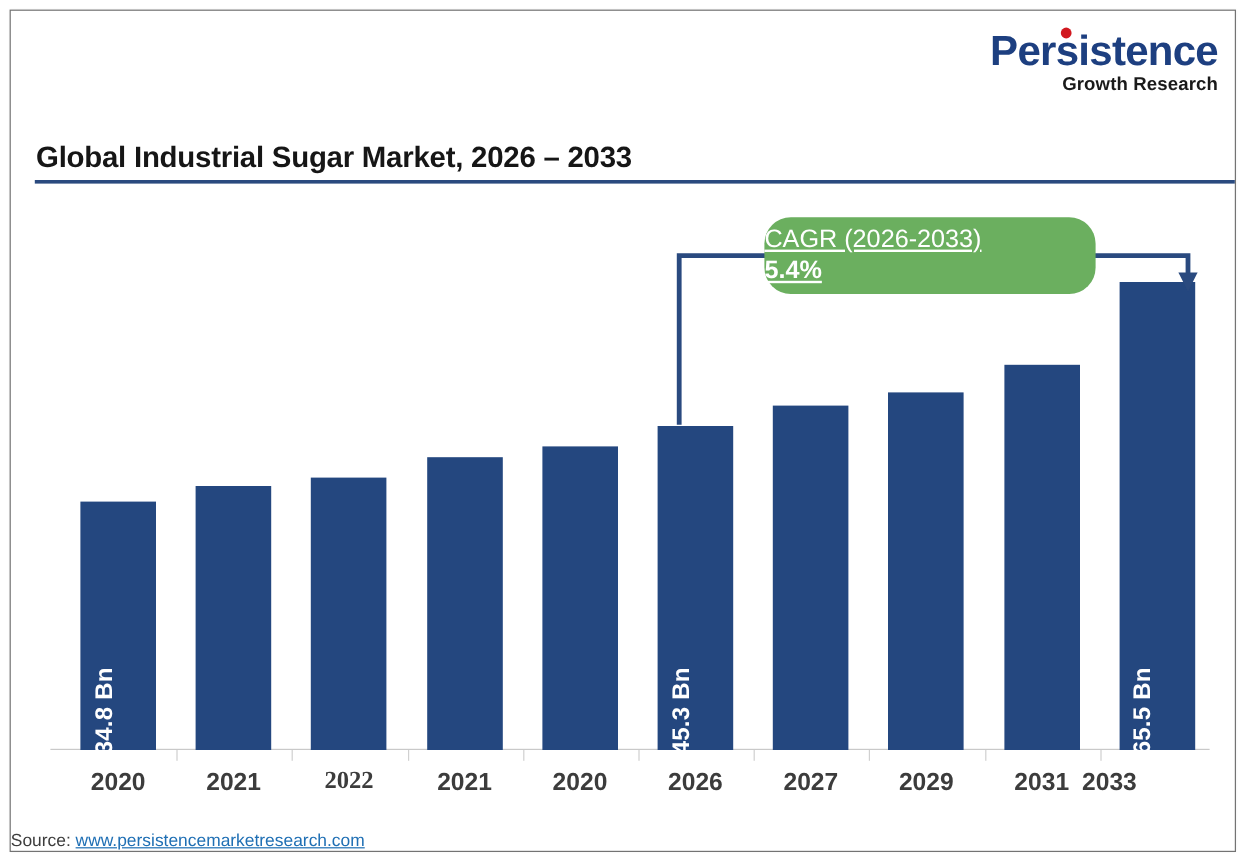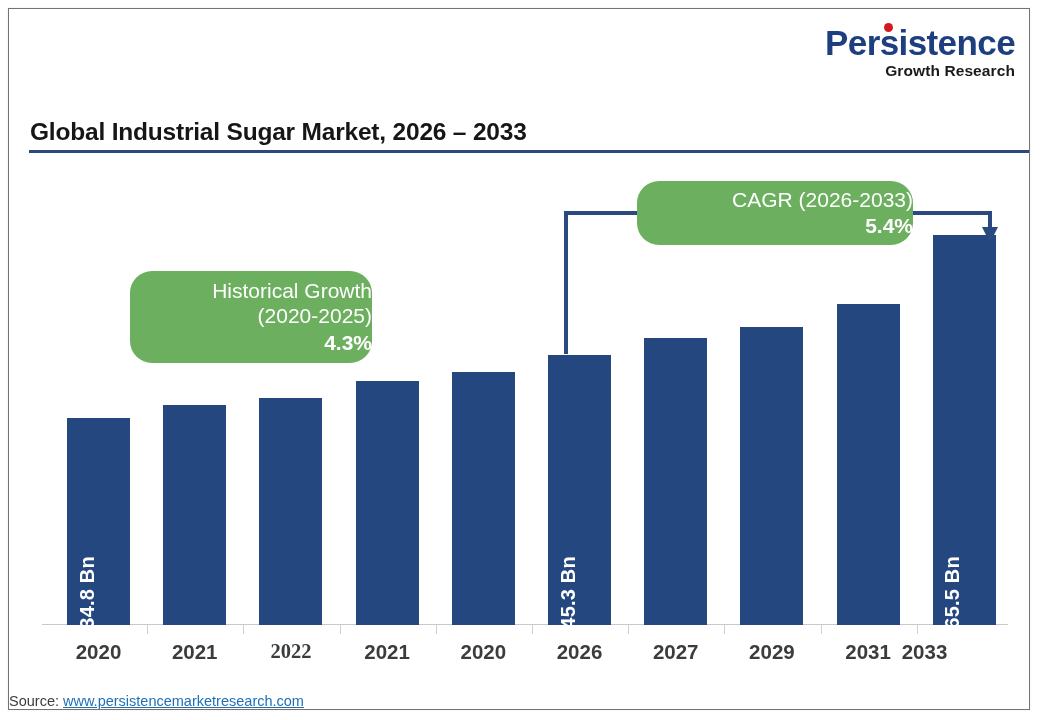--- a/index.html
+++ b/index.html
@@ -62,22 +62,23 @@
     font-family:"Liberation Sans", sans-serif;
     font-weight:bold;font-size:20.5px;color:#3c3c3c;
   }
   .tick{position:absolute;top:616px;width:1px;height:9px;background:#d0d0d0;}
 
   
   .callout{
     position:absolute;background:#6baf5f;border-radius:22px;
     color:#ffffff;text-align:center;
     font-family:"Liberation Sans", sans-serif;
-    display:flex;flex-direction:column;align-items:flex-end;justify-content:center;
+    display:flex;flex-direction:column;align-items:flex-start;justify-content:center;
     z-index:6;
+    text-decoration:underline;
   }
   .callout .l1{font-size:21px;line-height:1.22;font-weight:normal;}
   .callout .l2{font-size:21px;line-height:1.22;font-weight:normal;}
   .callout .pct{font-size:21px;line-height:1.25;font-weight:bold;margin-top:1px;}
 
   #hist-callout{left:121px;top:262px;width:242px;height:92px;}
   #cagr-callout{left:628px;top:172px;width:276px;height:64px;}
 
   
   #conn{position:absolute;left:0;top:0;width:1022px;height:702px;pointer-events:none;z-index:4;}
@@ -141,25 +142,20 @@
       </div>
 
     <svg id="conn" viewBox="0 0 1022 702">
       <g fill="none" stroke="#2a4a7f" stroke-width="4">
         <path d="M 557,345 L 557,204 L 640,204"></path>
         <path d="M 896,204 L 981,204 L 981,222"></path>
       </g>
       <path d="M 981,234 L 973,218 L 989,218 Z" fill="#2a4a7f"></path>
     </svg>
 
-    <div class="callout" id="hist-callout">
-      <div class="l1">Historical Growth</div>
-      <div class="l2">(2020-2025)</div>
-      <div class="pct">4.3%</div>
-    </div>
 
     <div class="callout" id="cagr-callout">
       <div class="l1">CAGR (2026-2033)</div>
       <div class="pct">5.4%</div>
     </div>
   </div>
 
   <div style="position:absolute;left:0;top:684px;width:1020px;
               font-size:14.5px;color:#3c3c3c;font-family:'Liberation Sans',sans-serif;">
     <span>Source: </span><span style="color:#1f6fb4;text-decoration:underline;">www.persistencemarketresearch.com</span>

